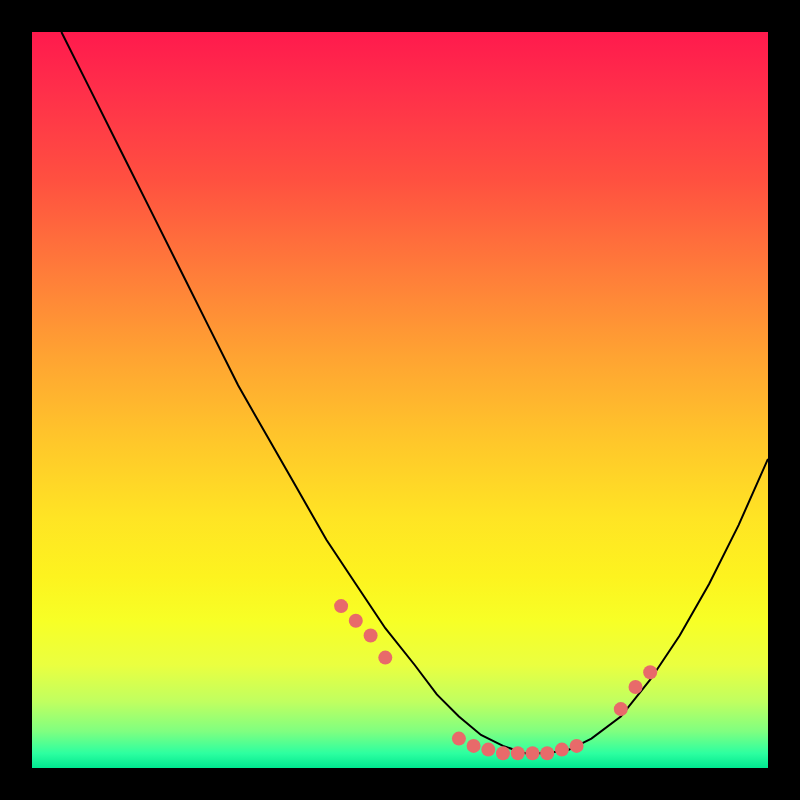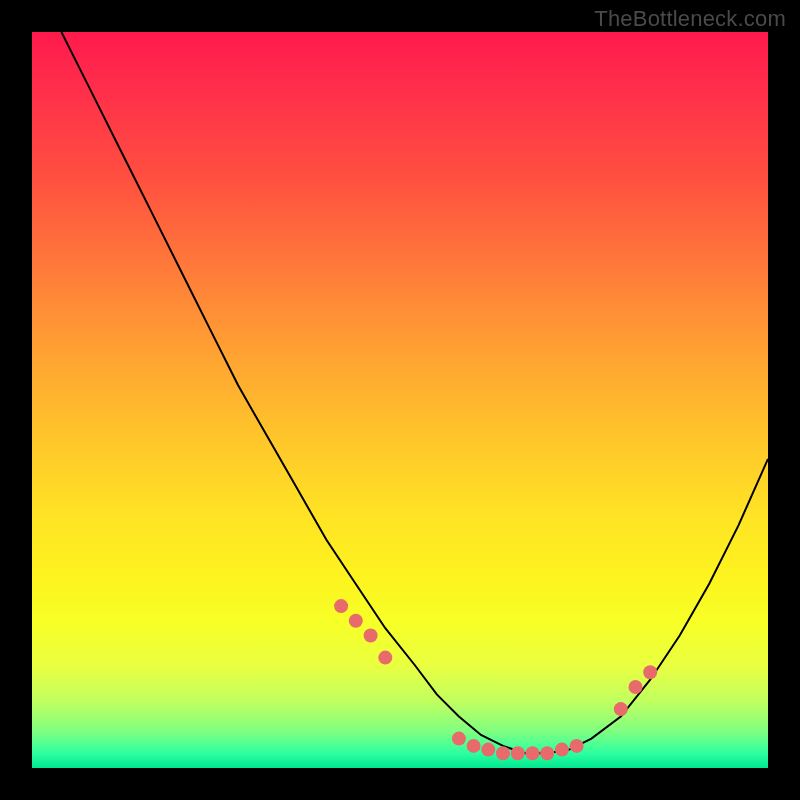--- a/index.html
+++ b/index.html
@@ -99,14 +99,13 @@
           <circle cx="515.2" cy="721.3" r="7" class="dot" style="fill: rgb(232, 106, 106);"></circle>
           <circle cx="529.9" cy="717.6" r="7" class="dot" style="fill: rgb(232, 106, 106);"></circle>
           <circle cx="544.6" cy="713.9" r="7" class="dot" style="fill: rgb(232, 106, 106);"></circle>
           <circle cx="588.8" cy="677.1" r="7" class="dot" style="fill: rgb(232, 106, 106);"></circle>
           <circle cx="603.5" cy="655.0" r="7" class="dot" style="fill: rgb(232, 106, 106);"></circle>
           <circle cx="618.2" cy="640.3" r="7" class="dot" style="fill: rgb(232, 106, 106);"></circle>
         </g>
     </svg>
   </div>
 
-  <div class="watermark">TheBottleneck.com</div>
 </div>
 
 </body></html>

